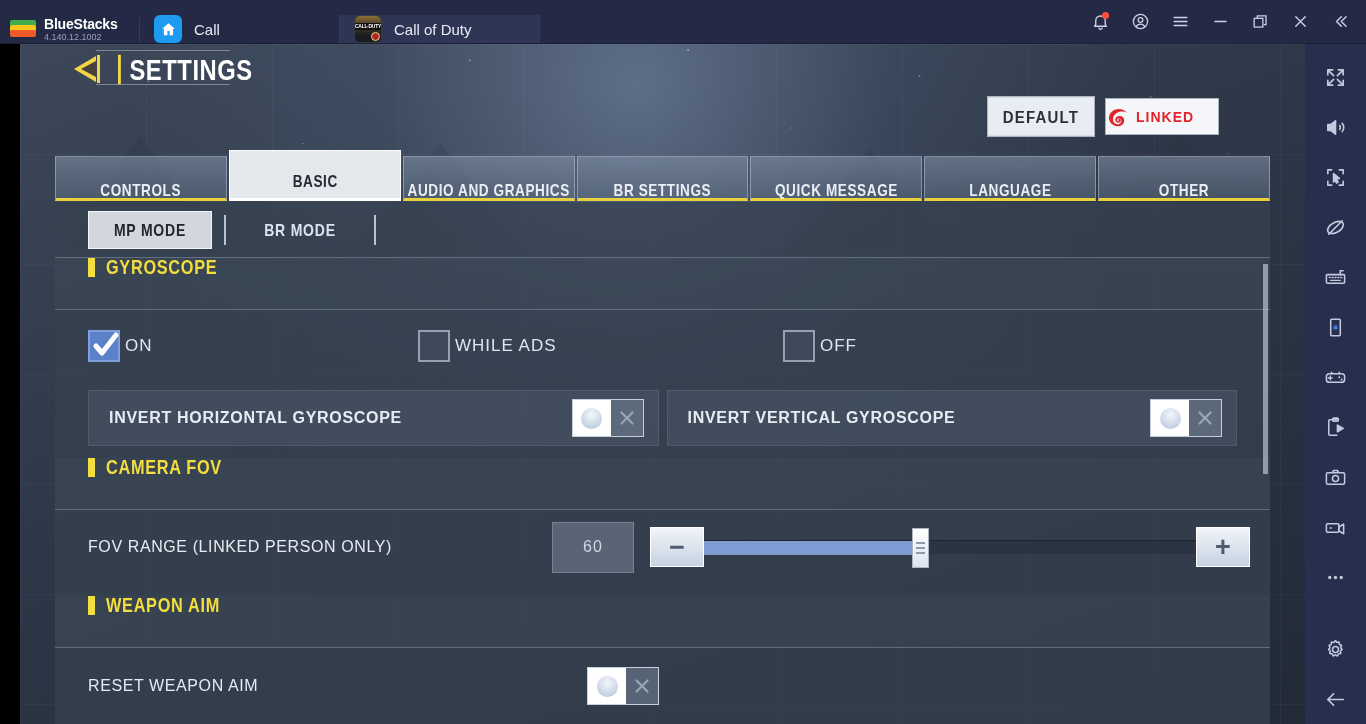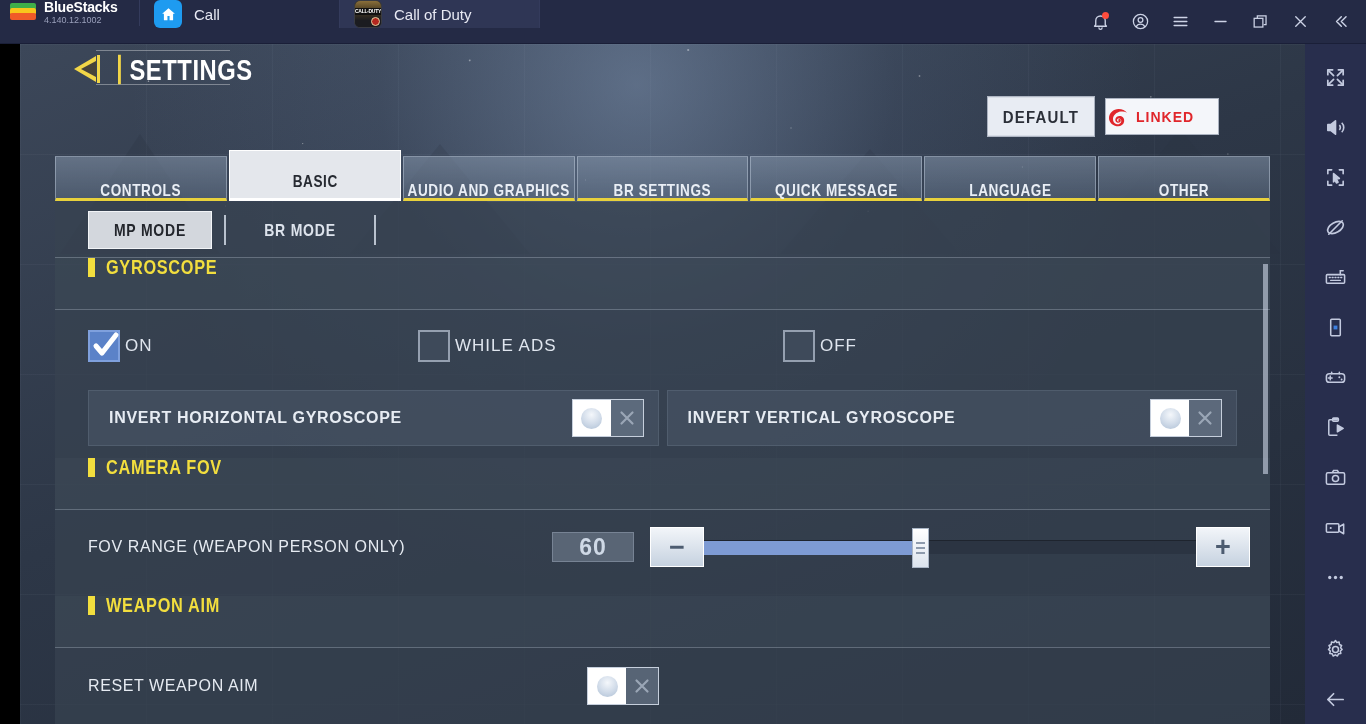--- a/index.html
+++ b/index.html
@@ -10,21 +10,21 @@
     background: #000;
     font-family: "Liberation Sans", sans-serif;
   }
 
   #app { position: relative; width: 1366px; height: 724px; background: #000; }
 
   
   .titlebar {
     position: absolute; left: 0; top: 0; width: 1366px; height: 44px;
     background: #242a45;
-    display: flex; align-items: flex-start;
+    display: flex; align-items: flex-end;
     border-bottom: 1px solid #1a1f38;
   }
   .bs-brand {
     width: 140px; display: flex; align-items: center; gap: 8px;
     padding-left: 10px; background: #242a45;
     border-right: 1px solid #343b5c;
   }
   .bs-logo { width: 26px; height: 26px; position: relative; flex: none; }
   .bs-logo .lay { position: absolute; left: 0; width: 26px; height: 7px; border-radius: 2px; transform: skewX(-0deg); }
   .bs-logo .l1 { top: 13px; background: #f05a28; }
@@ -238,24 +238,24 @@
   .sw-knob .circ {
     width:21px; height:21px; border-radius:50%;
     background: radial-gradient(circle at 50% 32%, #f4f7fb 0%, #cfdae8 55%, #aebfd4 100%);
   }
   .sw-x { flex:1; display:flex; align-items:center; justify-content:center; }
   .sw-x svg { width:22px; height:22px; }
 
   
   .fovrow { height:74px; }
   .fov-val {
-    width:82px; height:30px; background: rgba(120,133,151,0.55);
+    width:82px; height:51px; background: rgba(120,133,151,0.55);
     border:1px solid rgba(175,188,205,0.35);
     display:flex; align-items:center; justify-content:center;
-    color:#cfd9e6; font-size:23px; letter-spacing:1px; margin-left:auto;font-weight:bold;
+    color:#cfd9e6; font-size:16px; letter-spacing:1px; margin-left:auto;
   }
   .slider-wrap { display:flex; align-items:center; margin-left:16px; margin-right:20px; }
   .sq-btn {
     width:54px; height:40px; flex:none;
     background: linear-gradient(180deg,#f2f5f9 0%, #c6d2e0 100%);
     border:1px solid #ffffff;
     display:flex; align-items:center; justify-content:center; cursor:default;
   }
   .sq-btn .gl { color:#4d5c70; font-size:27px; line-height:0; font-weight:bold; }
   .track {
@@ -489,21 +489,21 @@
               </span>
             </div>
           </div>
 
           <div class="sec-head" style="margin-top:12px">
             <span class="sec-bar"></span>
             <span class="sec-title">CAMERA FOV</span>
           </div>
 
           <div class="row fovrow">
-            <span class="row-label">FOV RANGE (WEAPON PERSON ONLY)</span>
+            <span class="row-label">FOV RANGE (LINKED PERSON ONLY)</span>
             <span class="fov-val">60</span>
             <span class="slider-wrap">
               <span class="sq-btn">
                   <span class="gl">−</span>
                 </span>
               <span class="track">
                 <span class="track-fill" id="fovfill" style="width: 44%;"></span>
                 <span class="handle" id="fovhandle" style="left: calc(44% - 8px);">
                     <i></i>
                     <i></i>

